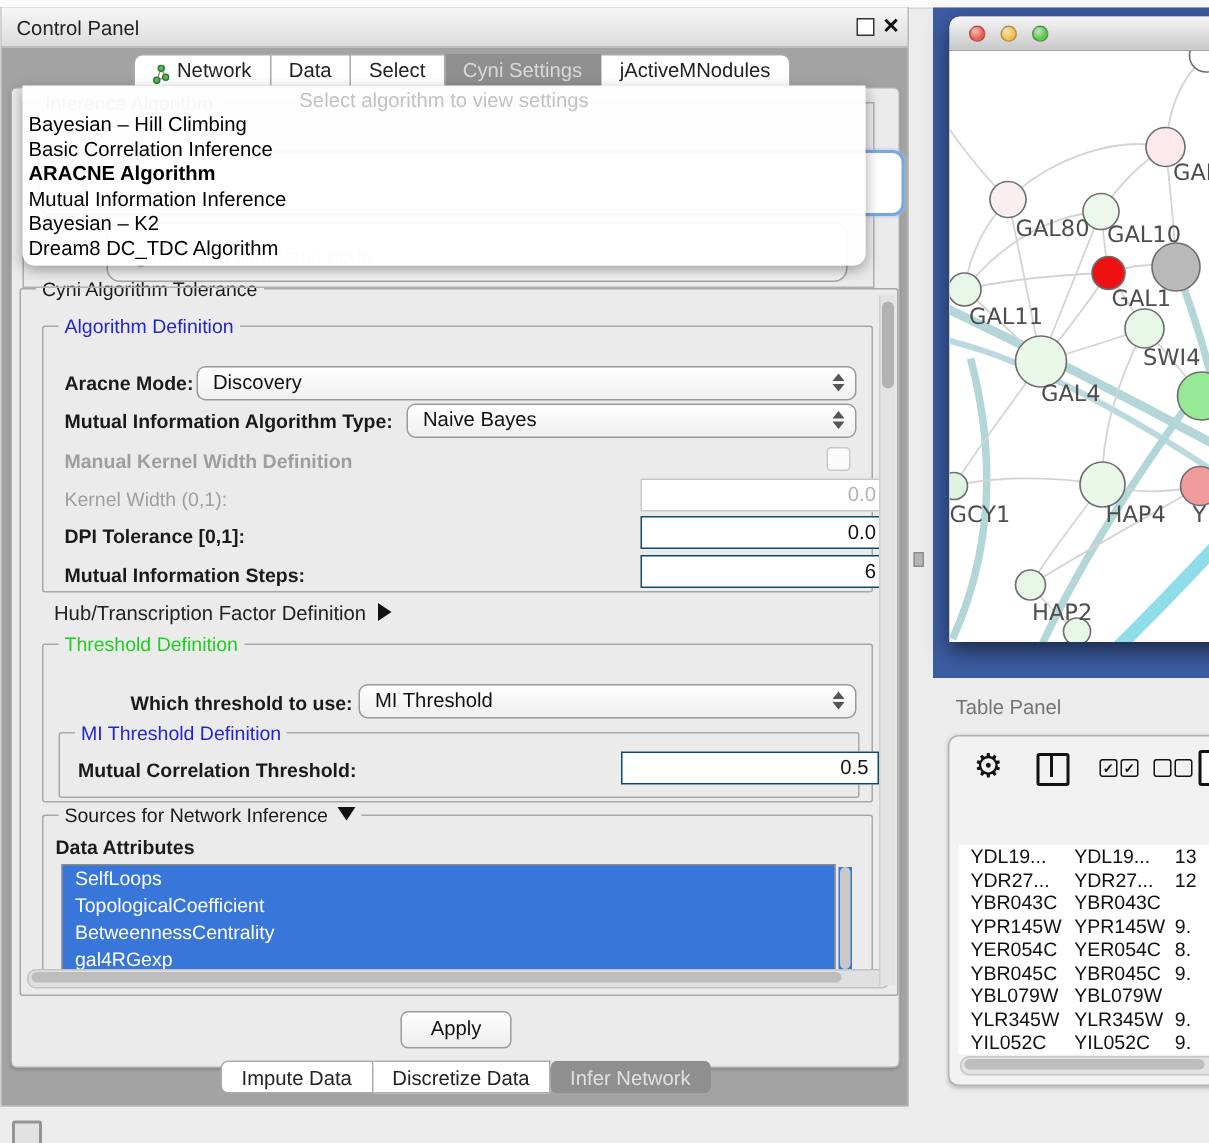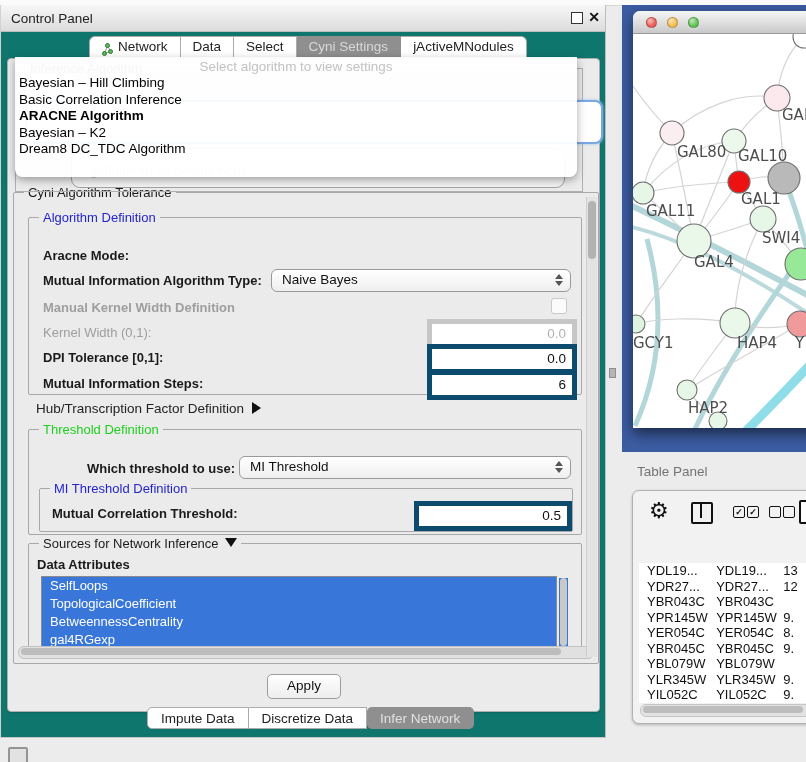--- a/index.html
+++ b/index.html
@@ -1,21 +1,21 @@
 <!DOCTYPE html>
 <html><head>
 <meta charset="utf-8">
 <style>
   html,body{margin:0;padding:0;}
   .root{position:relative;width:806px;height:762px;background:#ececec;overflow:hidden;
         font-family:"Liberation Sans",sans-serif;font-size:13px;color:#1a1a1a;}
   .topstrip{position:absolute;left:0;top:0;width:806px;height:5px;background:#fbfbfb;border-bottom:1px solid #d6d6d6;}
 
   
-  .cp{position:absolute;left:0;top:5px;width:604px;height:732px;background:#0f766e;
+  .cp{position:absolute;left:0;top:5px;width:604px;height:732px;background:#a3a3a3;
       border-right:1px solid #bdbdbd;border-bottom:1px solid #c6c6c6;border-left:1px solid #d2d2d2;}
   .cp-titlebar{position:absolute;left:0;top:0;width:100%;height:26px;
       background:linear-gradient(#f7f7f7,#dcdcdc);border-bottom:1px solid #bcbcbc;}
   .cp-title{position:absolute;left:10px;top:6px;font-size:13.5px;color:#222;}
   .float-btn{position:absolute;right:22px;top:7px;width:10px;height:10px;border:1.6px solid #333;background:#fff;}
   .close-btn{position:absolute;right:3px;top:4px;font-size:14px;font-weight:bold;color:#111;width:16px;text-align:center;}
 
   .tabbar{position:absolute;left:88px;top:31px;height:22px;display:flex;z-index:6;}
   .tab{background:#fff;border:1px solid #ababab;border-left:none;padding:0 12px;line-height:22px;
        font-size:13.5px;color:#222;display:flex;align-items:center;gap:5px;}
@@ -49,22 +49,22 @@
   .settings{left:12px;top:187px;width:584px;height:470px;}
   .lbl{position:absolute;font-weight:bold;color:#1a1a1a;white-space:nowrap;}
   .lbl.dis{color:#9e9e9e;}
   .lbl.norm{font-weight:normal;}
   .combo{position:absolute;border:1px solid #9a9a9a;border-radius:6px;background:linear-gradient(#ffffff,#efefef);
        line-height:20px;padding-left:10px;font-size:13.5px;color:#111;box-shadow:inset 0 1px 0 #fff;}
   .combo .steppers{position:absolute;right:7px;top:4px;width:8px;}
   .combo .steppers i{display:block;width:0;height:0;border-left:4px solid transparent;border-right:4px solid transparent;}
   .combo .steppers i.up{border-bottom:5px solid #555;margin-bottom:2px;}
   .combo .steppers i.dn{border-top:5px solid #555;}
-  .field{position:absolute;background:#fff;border:5px solid #0c4a6e;text-align:right;padding-right:6px;
-       line-height:19px;font-size:13.5px;color:#111;}
+  .field{position:absolute;background:#fff;border:1px solid #0c4a6e;text-align:right;padding-right:6px;
+       line-height:19px;font-size:13.5px;color:#111;padding-left:22px;}
   .field.dis{border-color:#c6c6c6;color:#b2b2b2;}
   .checkbox{position:absolute;width:14px;height:14px;border:1px solid #c9c9c9;border-radius:3px;background:#fbfbfb;}
   .tri-right{display:inline-block;width:0;height:0;border-top:6px solid transparent;border-bottom:6px solid transparent;
        border-left:9px solid #111;margin-left:8px;vertical-align:-1px;}
   .tri-down{display:inline-block;width:0;height:0;border-left:6px solid transparent;border-right:6px solid transparent;
        border-top:9px solid #111;margin-left:6px;vertical-align:1px;}
   .vscroll{position:absolute;right:1px;top:4px;width:10px;height:460px;background:#e3e3e3;border-left:1px solid #cfcfcf;}
   .vscroll .thumb{position:absolute;left:1px;top:4px;width:8px;height:58px;background:#b2b2b2;border-radius:4px;}
   .attr-list{position:absolute;left:12px;top:32px;width:514px;height:74px;background:#3976d9;border:1px solid #8a8a8a;overflow:hidden;}
   .attr-item{color:#fff;font-size:13px;line-height:18px;padding-left:8px;}
@@ -173,32 +173,40 @@
     <div class="bg-combo">
       <span>galFiltered.sif default node</span>
     </div>
 
     <div class="overlay">
       <div class="ph">Select algorithm to view settings</div>
       <div>
           <div class="menu-item">Bayesian – Hill Climbing</div>
           <div class="menu-item">Basic Correlation Inference</div>
           <div class="menu-item" style="font-weight: bold;">ARACNE Algorithm</div>
+          <div class="menu-item">Mutual Information Inference</div>
           <div class="menu-item">Bayesian – K2</div>
           <div class="menu-item">Dream8 DC_TDC Algorithm</div>
         </div>
     </div>
 
     <div class="grp settings">
       <span class="legend">Cyni Algorithm Tolerance</span>
 
       <div class="grp" style="left:14px;top:24px;width:552px;height:176px;">
         <span class="legend blue">Algorithm Definition</span>
 
         <span class="lbl" style="left:14px;top:30px;">Aracne Mode:</span>
+        <div class="combo" style="left:102px;top:26px;width:428px;height:21px;">
+          <span>Discovery</span>
+          <span class="steppers">
+              <i class="up"></i>
+              <i class="dn"></i>
+            </span>
+        </div>
 
         <span class="lbl" style="left:14px;top:55px;">Mutual Information Algorithm Type:</span>
         <div class="combo" style="left:242px;top:51px;width:288px;height:21px;">
           <span>Naive Bayes</span>
           <span class="steppers">
               <i class="up"></i>
               <i class="dn"></i>
             </span>
         </div>
 

